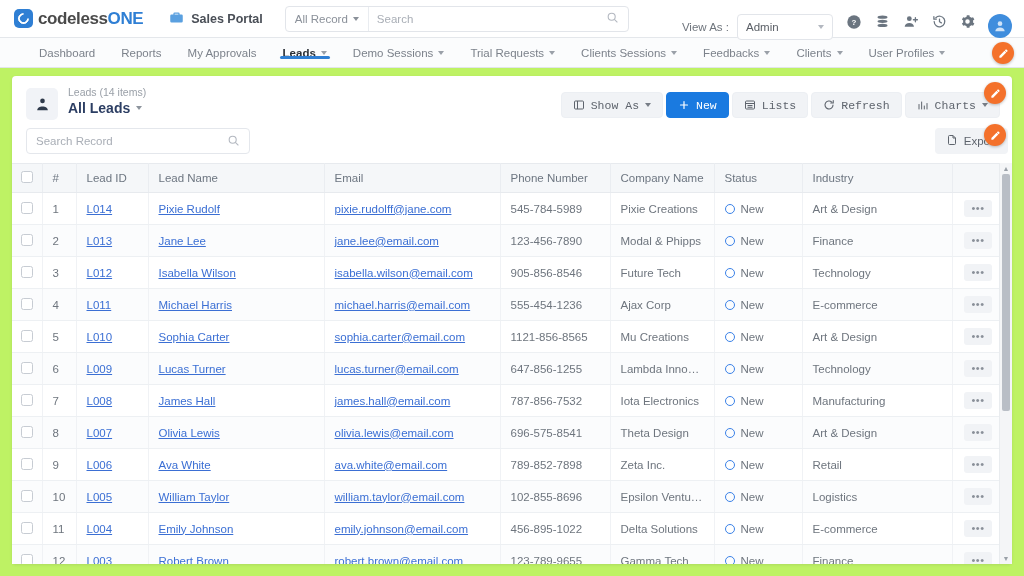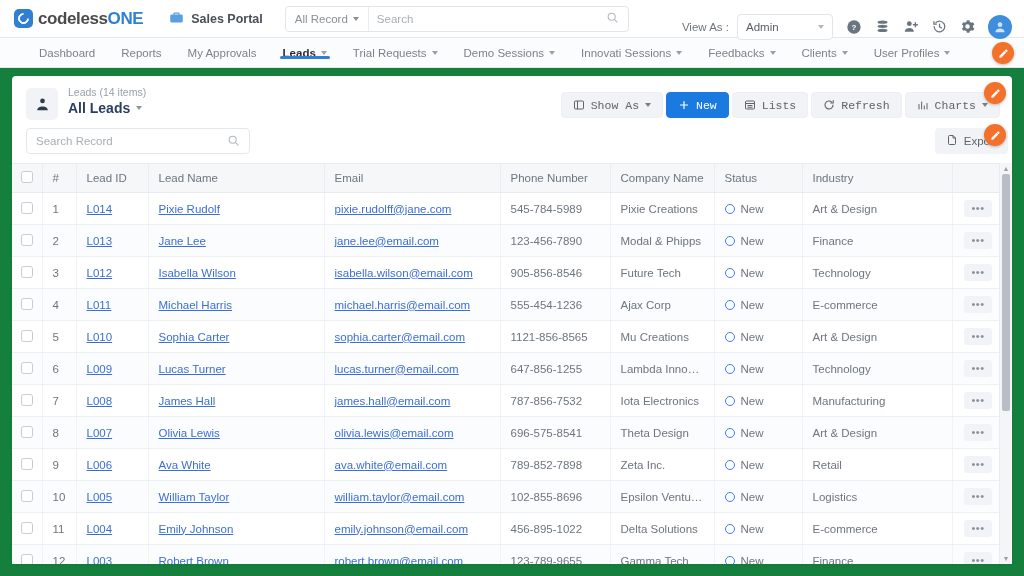--- a/index.html
+++ b/index.html
@@ -5,21 +5,21 @@
   * { box-sizing: border-box; margin: 0; padding: 0; }
   html, body {
     width: 1024px; height: 576px;
     font-family: "Liberation Sans", sans-serif;
     background: #e9eaee;
     overflow: hidden;
   }
   .app {
     width: 1024px; height: 576px;
     position: relative;
-    background: #15803d;
+    background: #bef264;
     display: flex; flex-direction: column;
   }
 
   
   .topbar {
     height: 38px; min-height: 38px;
     background: #ffffff;
     display: flex; align-items: center;
     padding: 0 12px 0 14px;
     border-bottom: 1px solid #e4e7eb;
@@ -64,21 +64,21 @@
     border-top: 4.5px solid currentColor;
   }
   .search-in {
     flex: 1; border: 0; outline: 0; background: transparent;
     font-size: 11.5px; color: #5a5f66; padding: 0 8px;
     font-family: inherit;
   }
   .search-in::placeholder { color: #a9aeb6; }
   .mag { margin-right: 9px; color: #b3b8c0; }
 
-  .topright { margin-left: auto; display: flex; align-items: center; gap: 13px; margin-top: 16px; }
+  .topright { margin-left: auto; display: flex; align-items: flex-start; gap: 13px; margin-top: 16px; }
   .viewas { display: flex; align-items: center; gap: 8px; }
   .viewas-lbl { font-size: 11.5px; color: #6f757d; white-space: nowrap; }
   .viewas-box {
     width: 96px; height: 26px;
     border: 1px solid #e2e5ea; border-radius: 4px;
     background: #fff;
     display: flex; align-items: center; justify-content: space-between;
     padding: 0 8px; font-size: 11.5px; color: #5a5f66;
   }
   .viewas-box .caret { color: #b3b8c0; }
@@ -333,29 +333,29 @@
         <span>Reports</span>
       </div>
     <div class="navitem">
         <span>My Approvals</span>
       </div>
     <div class="navitem active">
         <span>Leads</span>
         <span class="caret"></span>
       </div>
     <div class="navitem">
+        <span>Demo Sessions</span>
+        <span class="caret"></span>
+      </div>
+    <div class="navitem">
         <span>Trial Requests</span>
         <span class="caret"></span>
       </div>
     <div class="navitem">
-        <span>Demo Sessions</span>
-        <span class="caret"></span>
-      </div>
-    <div class="navitem">
-        <span>Innovati Sessions</span>
+        <span>Clients Sessions</span>
         <span class="caret"></span>
       </div>
     <div class="navitem">
         <span>Feedbacks</span>
         <span class="caret"></span>
       </div>
     <div class="navitem">
         <span>Clients</span>
         <span class="caret"></span>
       </div>

